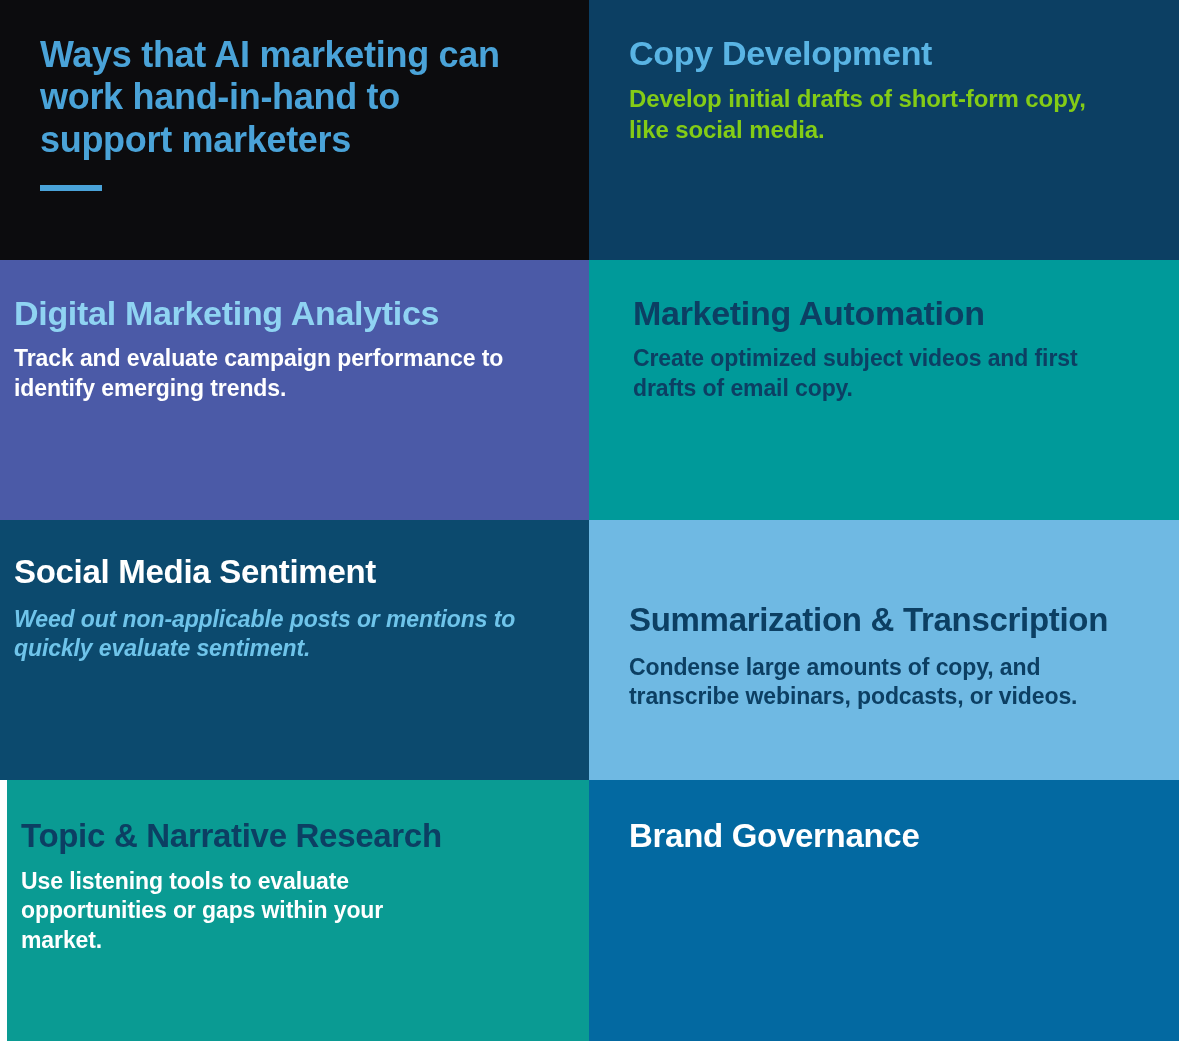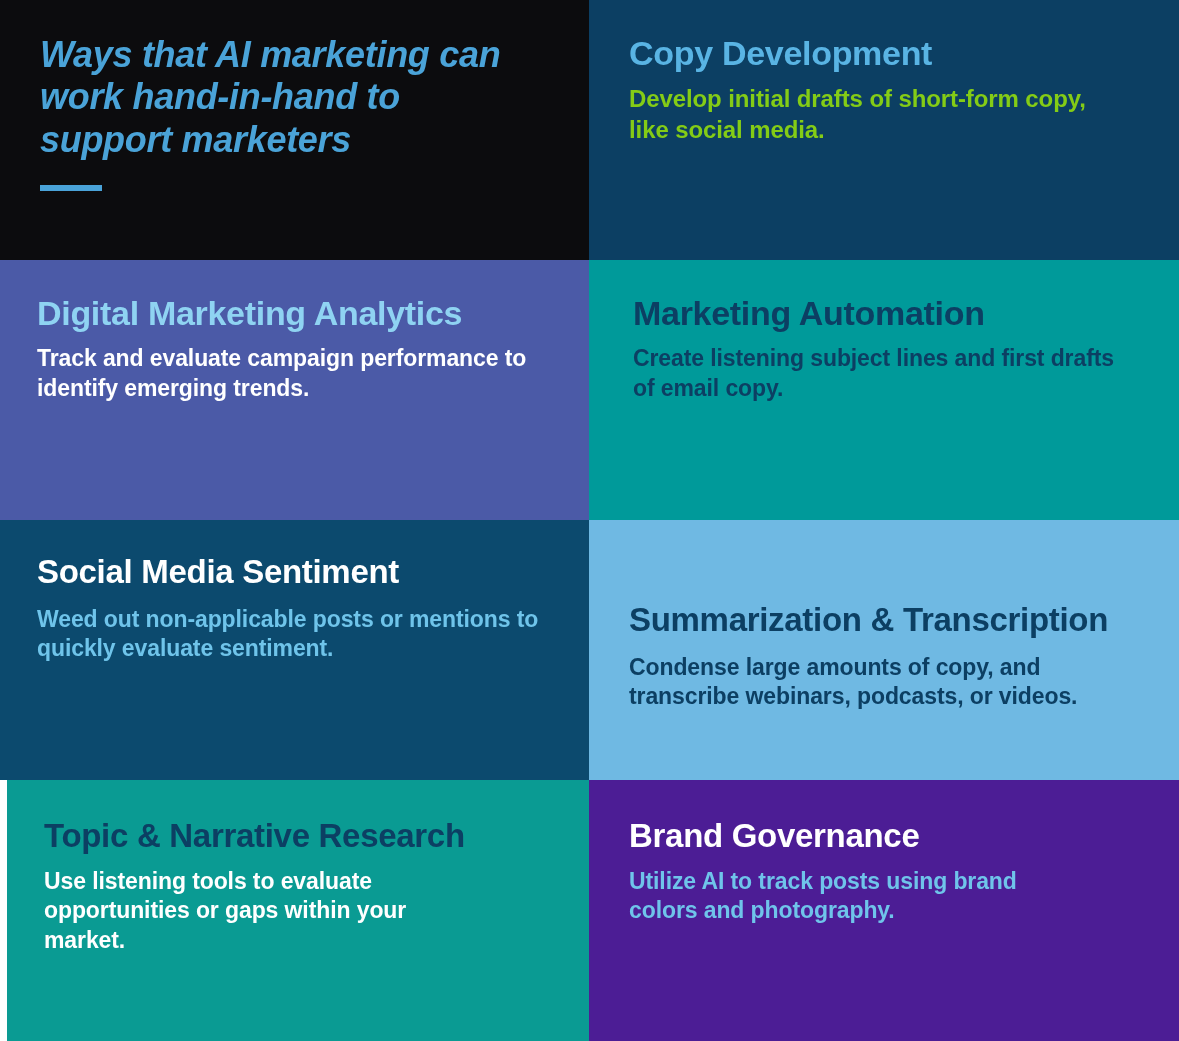--- a/index.html
+++ b/index.html
@@ -15,21 +15,21 @@
     height: 1041px;
     display: grid;
     grid-template-columns: 589px 590px;
     grid-template-rows: 260px 260px 260px 261px;
   }
   .cell {
     position: relative;
     padding: 34px 40px 20px 40px;
     overflow: hidden;
   }
-  .cell.pad-left-lg { padding-left: 37px; }
+  .cell.pad-left-lg { padding-left: 14px; }
 
   .cell-title {
     font-weight: 700;
     letter-spacing: -0.3px;
     line-height: 1.12;
   }
   .cell-body {
     font-weight: 700;
     line-height: 1.28;
     margin-top: 12px;
@@ -38,21 +38,20 @@
 
   
   .intro {
     background: #0c0c0e;
   }
   .intro .cell-title {
     color: #4aa3d8;
     font-size: 36px;
     line-height: 1.18;
     max-width: 470px;
-    font-style: italic;
   }
   .intro .rule {
     margin-top: 24px;
     width: 62px;
     height: 6px;
     background: #4aa3d8;
   }
 
   
   .copy-dev { background: #0c3f63; }
@@ -65,34 +64,34 @@
   .dma .cell-body { color: #ffffff; font-size: 23px; max-width: 520px; }
 
   
   .mkt-auto { background: #009a9a; padding-left: 44px; }
   .mkt-auto .cell-title { color: #0c3f63; font-size: 34px; }
   .mkt-auto .cell-body { color: #0c3f63; font-size: 23px; max-width: 500px; }
 
   
   .sms { background: #0c4a6e; }
   .sms .cell-title { color: #ffffff; font-size: 33px; }
-  .sms .cell-body { color: #6fc4ea; font-size: 23px; max-width: 510px; }
+  .sms .cell-body { color: #6fc4ea; font-size: 23px; max-width: 510px; font-style: italic; }
 
   
   .summ { background: #6fb9e3; }
   .summ .cell-title { color: #0c3f63; font-size: 33px; margin-top: 48px; }
   .summ .cell-body { color: #0c3f63; font-size: 23px; max-width: 470px; }
 
   
   .topic { background: #0a9b93; margin-left: 7px; }
   .topic .cell-title { color: #0c3f63; font-size: 33px; }
   .topic .cell-body { color: #ffffff; font-size: 23px; max-width: 420px; }
 
   
-  .brand { background: #4c1d95; }
+  .brand { background: #0369a1; }
   .brand .cell-title { color: #ffffff; font-size: 33px; }
   .brand .cell-body { color: #6fc4ea; font-size: 23px; max-width: 460px; }
 
   .brand, .topic { padding-top: 38px; }
   .sms .cell-body, .summ .cell-body { margin-top: 14px; }
 </style>
 </head>
 <body>
 
 <div class="grid">
@@ -107,36 +106,35 @@
     <div class="cell-body">Develop initial drafts of short-form copy, like social media.</div>
   </div>
 
   <div class="cell dma pad-left-lg">
     <div class="cell-title">Digital Marketing Analytics</div>
     <div class="cell-body">Track and evaluate campaign performance to identify emerging trends.</div>
   </div>
 
   <div class="cell mkt-auto">
     <div class="cell-title">Marketing Automation</div>
-    <div class="cell-body">Create listening subject lines and first drafts of email copy.</div>
+    <div class="cell-body">Create optimized subject videos and first drafts of email copy.</div>
   </div>
 
   <div class="cell sms pad-left-lg">
     <div class="cell-title">Social Media Sentiment</div>
     <div class="cell-body">Weed out non-applicable posts or mentions to quickly evaluate sentiment.</div>
   </div>
 
   <div class="cell summ">
     <div class="cell-title">Summarization &amp; Transcription</div>
     <div class="cell-body">Condense large amounts of copy, and transcribe webinars, podcasts, or videos.</div>
   </div>
 
   <div class="cell topic pad-left-lg">
     <div class="cell-title">Topic &amp; Narrative Research</div>
     <div class="cell-body">Use listening tools to evaluate opportunities or gaps within your market.</div>
   </div>
 
   <div class="cell brand">
     <div class="cell-title">Brand Governance</div>
-    <div class="cell-body">Utilize AI to track posts using brand colors and photography.</div>
   </div>
 
 </div>
 
 </body></html>

